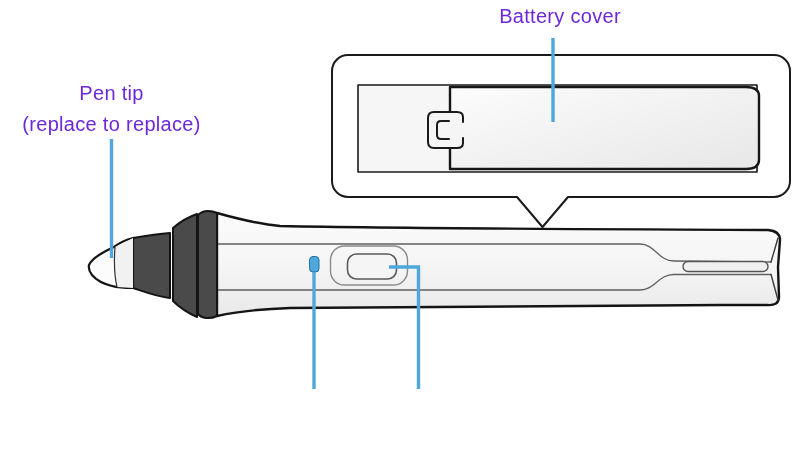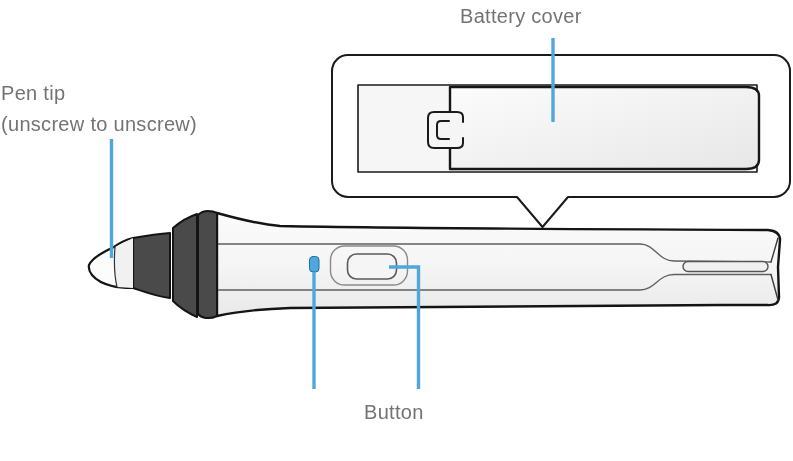--- a/index.html
+++ b/index.html
@@ -6,25 +6,25 @@
   #stage{
     position:relative;
     width:793px;height:461px;
     background:#ffffff;
     font-family:"Liberation Sans", sans-serif;
     overflow:hidden;
   }
   #diagram-svg{position:absolute;left:0;top:0;}
   .label{
     position:absolute;
-    color:#737373;
+    color:#6d28d9;
     font-size:20px;
     line-height:30px;
     letter-spacing:0.3px;
-    text-align:left;
+    text-align:center;
     white-space:nowrap;
   }
   #lbl-pen-tip{left:1px;top:78px;width:221px;line-height:31px;}
   #lbl-battery-cover{left:460px;top:1px;width:200px;}
   #lbl-battery-light{left:253px;top:395px;width:122px;}
   #lbl-button{left:364px;top:397px;width:100px;}
 </style>
 </head>
 <body>
 
@@ -108,23 +108,22 @@
     <g stroke="#4FA8DC" stroke-width="3.4" fill="none" stroke-linecap="butt">
       <path d="M111.5,139 L111.5,258"></path>
       <path d="M553,38 L553,122"></path>
       <path d="M314,272 L314,389"></path>
       <path d="M389,267 L418.5,267 L418.5,389"></path>
     </g>
   </svg>
 
   <div id="lbl-pen-tip" class="label">
     <div>Pen tip</div>
-    <div>(unscrew to unscrew)</div>
+    <div>(replace to replace)</div>
   </div>
 
   <div id="lbl-battery-cover" class="label">Battery cover</div>
 
   <div id="lbl-battery-light" class="label">
   </div>
 
-  <div id="lbl-button" class="label">Button</div>
 
 </div>
 
 </body></html>

